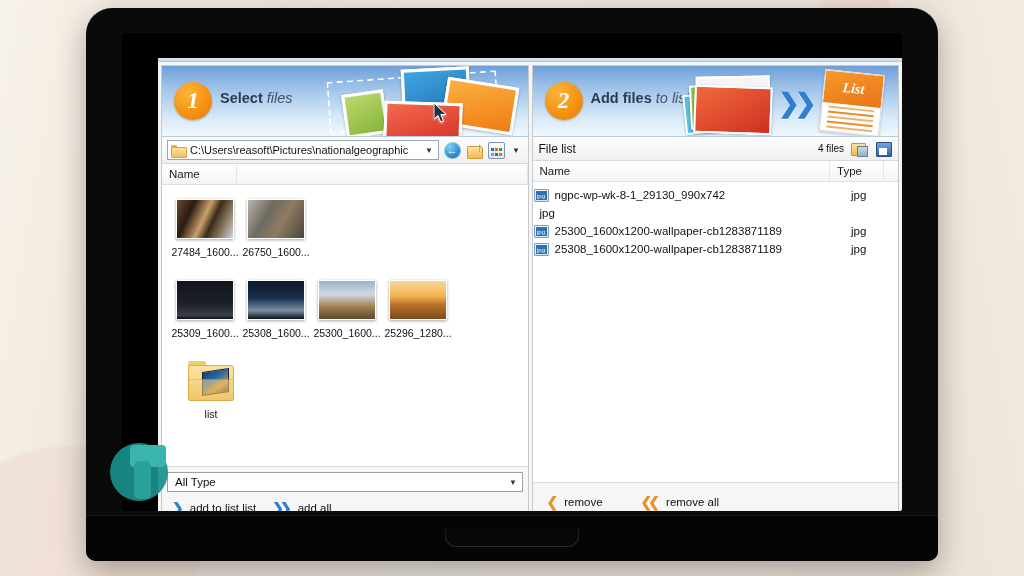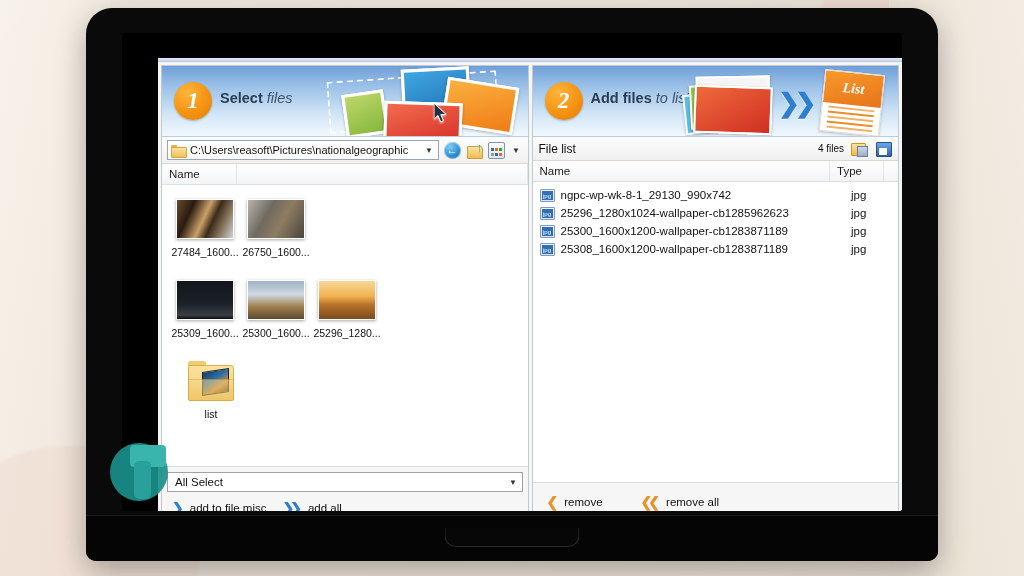--- a/index.html
+++ b/index.html
@@ -313,21 +313,21 @@
     border: 1px solid #d9a942; border-radius: 0 0 2px 2px;
     opacity: .55;
   }
 
   
   .listarea { flex: 1 1 auto; background: #fff; padding: 4px 0 0 0; overflow: hidden; }
   .filerow {
     display: flex; align-items: center; height: 18px;
     font-size: 11.5px; color: #111; cursor: default;
   }
-  .filerow .nm { flex: 1 1 auto; min-width: 0; display: flex; align-items: center; gap: 6px; padding-left: 7px; white-space: nowrap; overflow: hidden; }
+  .filerow .nm { flex: 1 1 auto; min-width: 0; display: flex; align-items: center; gap: 6px; padding-left: 1px; white-space: nowrap; overflow: hidden; }
   .filerow .tp { width: 54px; padding-left: 7px; }
   .jpg-ico {
     flex: none; width: 15px; height: 13px;
     background: linear-gradient(#f2f6fb, #dbe6f3);
     border: 1px solid #7f9bbd; border-radius: 1px;
     position: relative;
   }
   .jpg-ico::after {
     content: "jpg"; position: absolute; inset: 1px;
     background: #2f6fb5; color: #fff;
@@ -456,20 +456,24 @@
                 <div class="thumblbl">26750_1600...</div>
               </div>
             </div>
 
             <div class="thumbrow">
               <div class="thumbcell">
                 <div class="thumbimg" style="background:linear-gradient(180deg,#12161c 0%,#1b2129 60%,#3a3f46 90%,#0c0e12 100%)"></div>
                 <div class="thumblbl">25309_1600...</div>
               </div>
               <div class="thumbcell">
+                <div class="thumbimg" style="background:linear-gradient(180deg,#0e1726 0%,#17304f 45%,#7e8ea0 78%,#0b1019 100%)"></div>
+                <div class="thumblbl">25308_1600...</div>
+              </div>
+              <div class="thumbcell">
                 <div class="thumbimg" style="background:linear-gradient(180deg,#9fb2c4 0%,#cfd9e2 35%,#a07f4e 68%,#5d4a30 100%)"></div>
                 <div class="thumblbl">25300_1600...</div>
               </div>
               <div class="thumbcell">
                 <div class="thumbimg" style="background:linear-gradient(180deg,#f6d79a 0%,#f3b34f 40%,#b9732a 62%,#7a4a1e 100%)"></div>
                 <div class="thumblbl">25296_1280...</div>
               </div>
             </div>
 
             <div class="thumbrow">
@@ -482,28 +486,28 @@
                 </div>
                 <div class="thumblbl">list</div>
               </div>
             </div>
 
           </div>
 
           <div class="panel-bottom">
             <div class="filterrow">
               <div class="filterbox">
-                <span class="t">All Select</span>
+                <span class="t">All Type</span>
                 <span class="caret">▼</span>
               </div>
             </div>
             <div class="actionrow">
               <div class="action">
                 <span class="chev-blue">❯</span>
-                <span>add to file misc</span>
+                <span>add to list list</span>
               </div>
               <div class="action">
                 <span class="chev-blue">❯❯</span>
                 <span>add all</span>
               </div>
             </div>
           </div>
 
         </div>
 
@@ -549,24 +553,20 @@
 
           <div class="listarea">
             <div class="filerow">
               <div class="nm">
                 <span class="jpg-ico"></span>
                 <span>ngpc-wp-wk-8-1_29130_990x742</span>
               </div>
               <div class="tp">jpg</div>
             </div>
             <div class="filerow">
-              <div class="nm">
-                <span class="jpg-ico"></span>
-                <span>25296_1280x1024-wallpaper-cb1285962623</span>
-              </div>
               <div class="tp">jpg</div>
             </div>
             <div class="filerow">
               <div class="nm">
                 <span class="jpg-ico"></span>
                 <span>25300_1600x1200-wallpaper-cb1283871189</span>
               </div>
               <div class="tp">jpg</div>
             </div>
             <div class="filerow">

